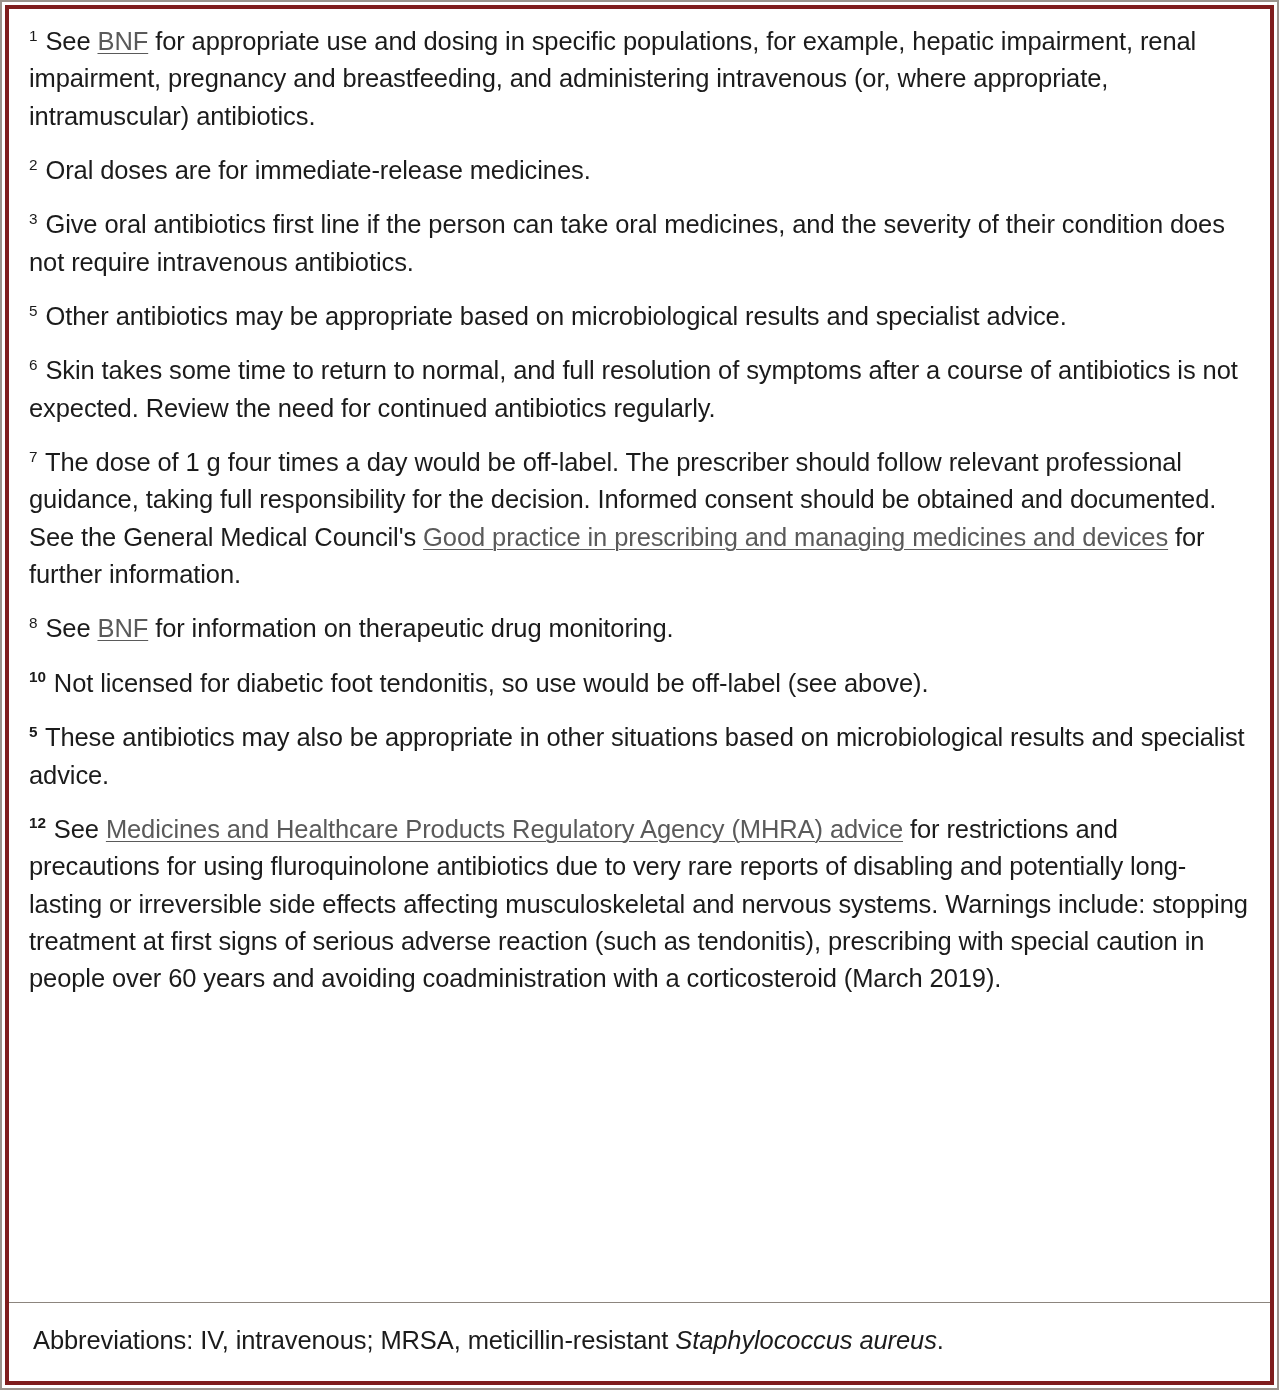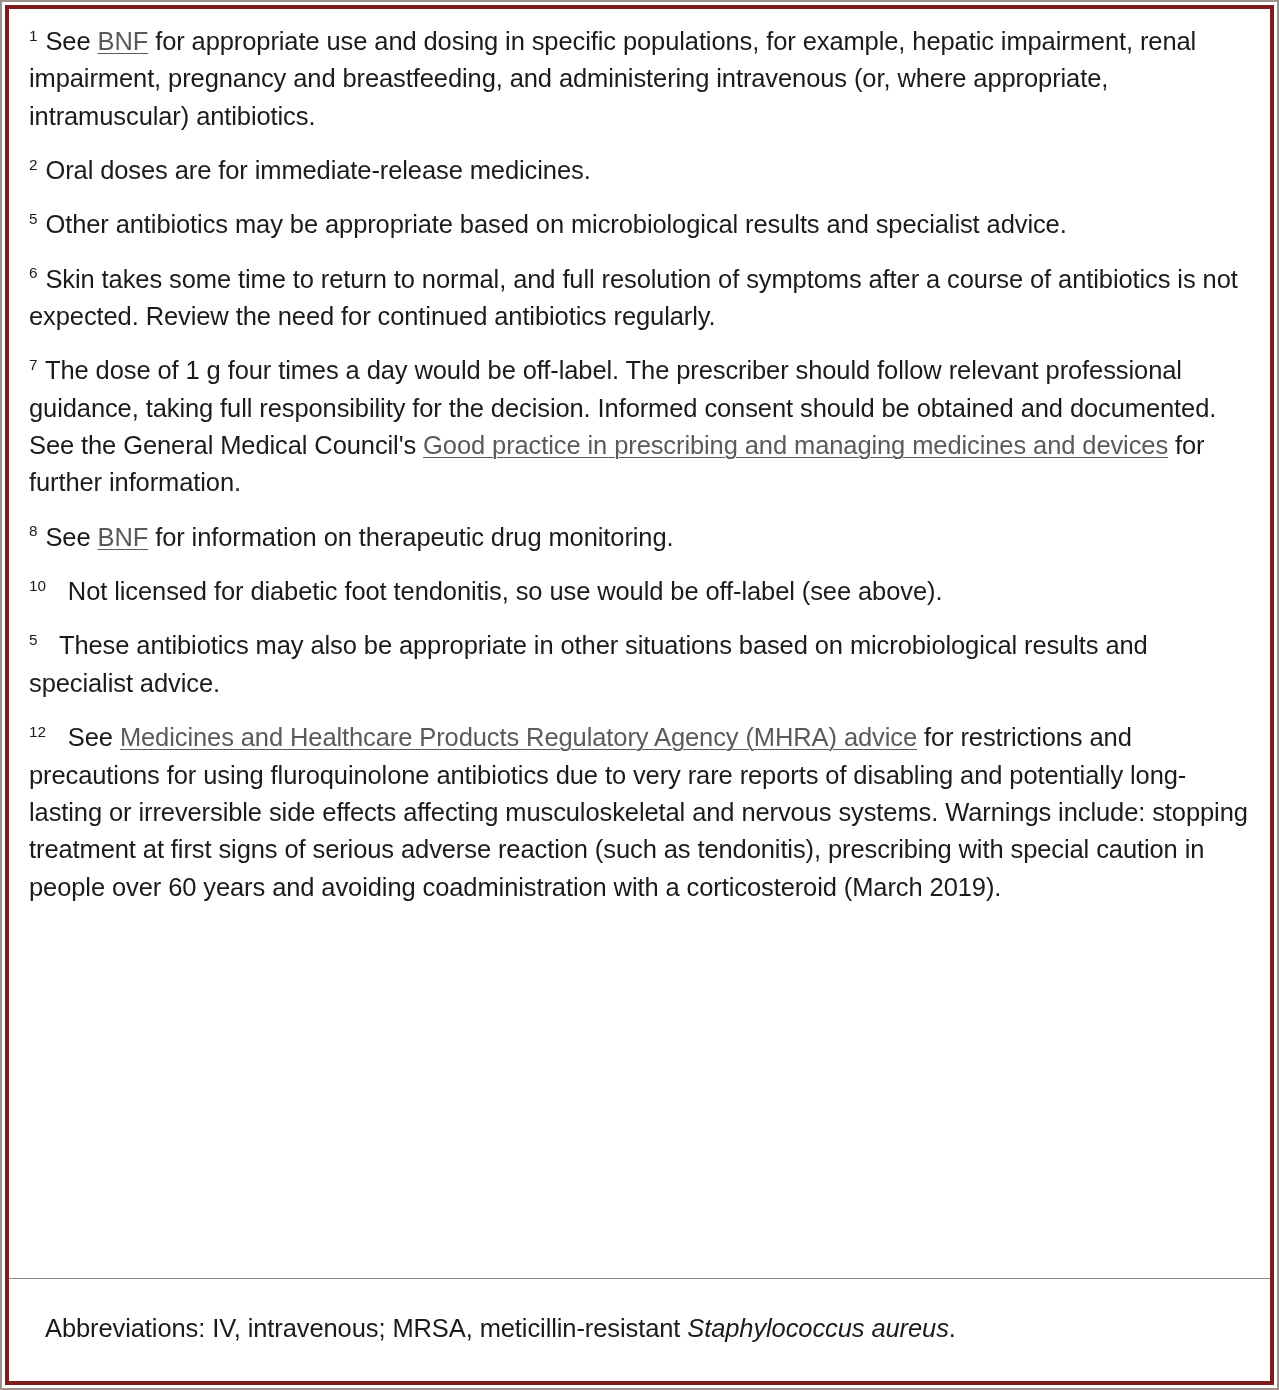--- a/index.html
+++ b/index.html
@@ -66,52 +66,54 @@
   .note:last-child {
     margin-bottom: 0;
   }
   .note sup {
     font-size: 0.60em;
     vertical-align: super;
     line-height: 0;
     margin-right: 1px;
   }
   .note sup.tight {
-    margin-right: 15px;
+    margin-right: 1px;
+    font-weight: bold;
   }
   .doclink {
     color: #5a5a5a;
     text-decoration: underline;
     text-underline-offset: 3px;
     text-decoration-thickness: 1px;
     cursor: pointer;
   }
   .abbrev {
     font-size: 25.5px;
     line-height: 1.4;
-    margin: 16px;
+    margin: 4px;
     color: #1b1b1b;
     letter-spacing: -0.1px;
   }
   .abbrev em {
     font-style: italic;
   }
 </style>
 </head>
 <body>
 
 <div class="page">
   <div class="outer-frame"></div>
 
   <div class="notes-table">
 
     <div class="notes-cell" id="notes-cell">
 
     <p class="note"><sup>1</sup> <span>See </span><span class="doclink">BNF</span><span> for appropriate use and dosing in specific populations, for example, hepatic impairment, renal impairment, pregnancy and breastfeeding, and administering intravenous (or, where appropriate, intramuscular) antibiotics.</span></p>
         <p class="note"><sup>2</sup> <span>Oral doses are for immediate-release medicines.</span></p>
+        <p class="note"><sup>3</sup> <span>Give oral antibiotics first line if the person can take oral medicines, and the severity of their condition does not require intravenous antibiotics.</span></p>
         <p class="note"><sup>5</sup> <span>Other antibiotics may be appropriate based on microbiological results and specialist advice.</span></p>
         <p class="note"><sup>6</sup> <span>Skin takes some time to return to normal, and full resolution of symptoms after a course of antibiotics is not expected. Review the need for continued antibiotics regularly.</span></p>
         <p class="note"><sup>7</sup> <span>The dose of 1 g four times a day would be off-label. The prescriber should follow relevant professional guidance, taking full responsibility for the decision. Informed consent should be obtained and documented. See the General Medical Council's </span><span class="doclink">Good practice in prescribing and managing medicines and devices</span><span> for further information.</span></p>
         <p class="note"><sup>8</sup> <span>See </span><span class="doclink">BNF</span><span> for information on therapeutic drug monitoring.</span></p>
         <p class="note"><sup class="tight">10</sup> <span>Not licensed for diabetic foot tendonitis, so use would be off-label (see above).</span></p>
         <p class="note"><sup class="tight">5</sup> <span>These antibiotics may also be appropriate in other situations based on microbiological results and specialist advice.</span></p>
         <p class="note"><sup class="tight">12</sup> <span>See </span><span class="doclink">Medicines and Healthcare Products Regulatory Agency (MHRA) advice</span><span> for restrictions and precautions for using fluroquinolone antibiotics due to very rare reports of disabling and potentially long-lasting or irreversible side effects affecting musculoskeletal and nervous systems. Warnings include: stopping treatment at first signs of serious adverse reaction (such as tendonitis), prescribing with special caution in people over 60 years and avoiding coadministration with a corticosteroid (March 2019).</span></p>
       </div>
 
     <div class="abbrev-cell">

